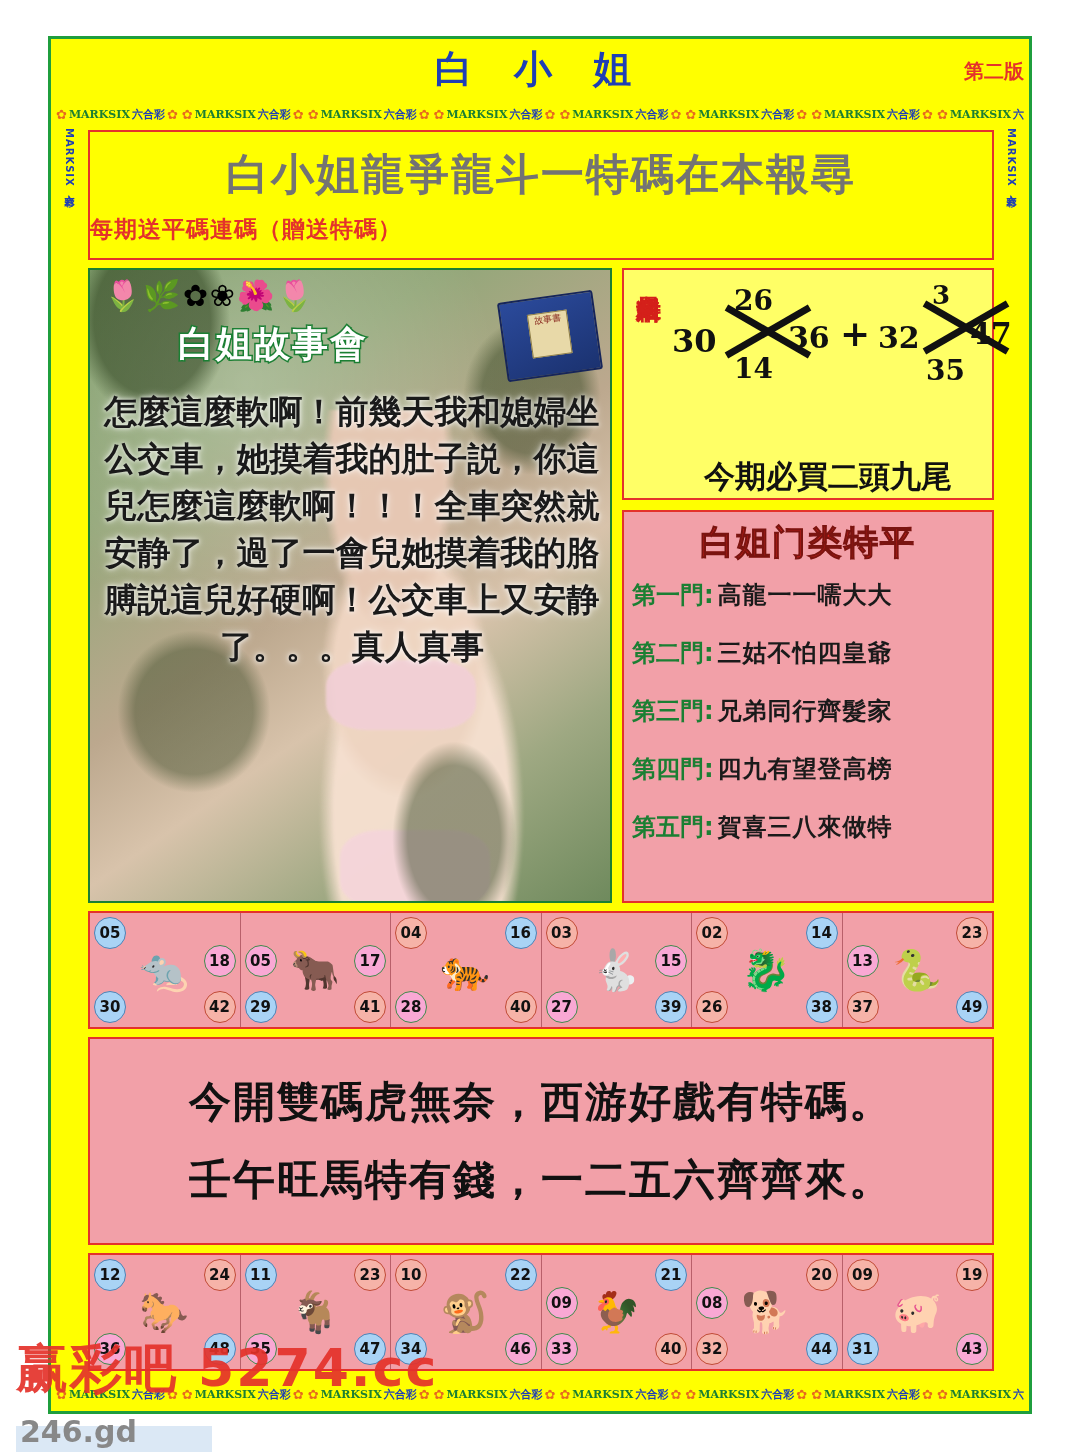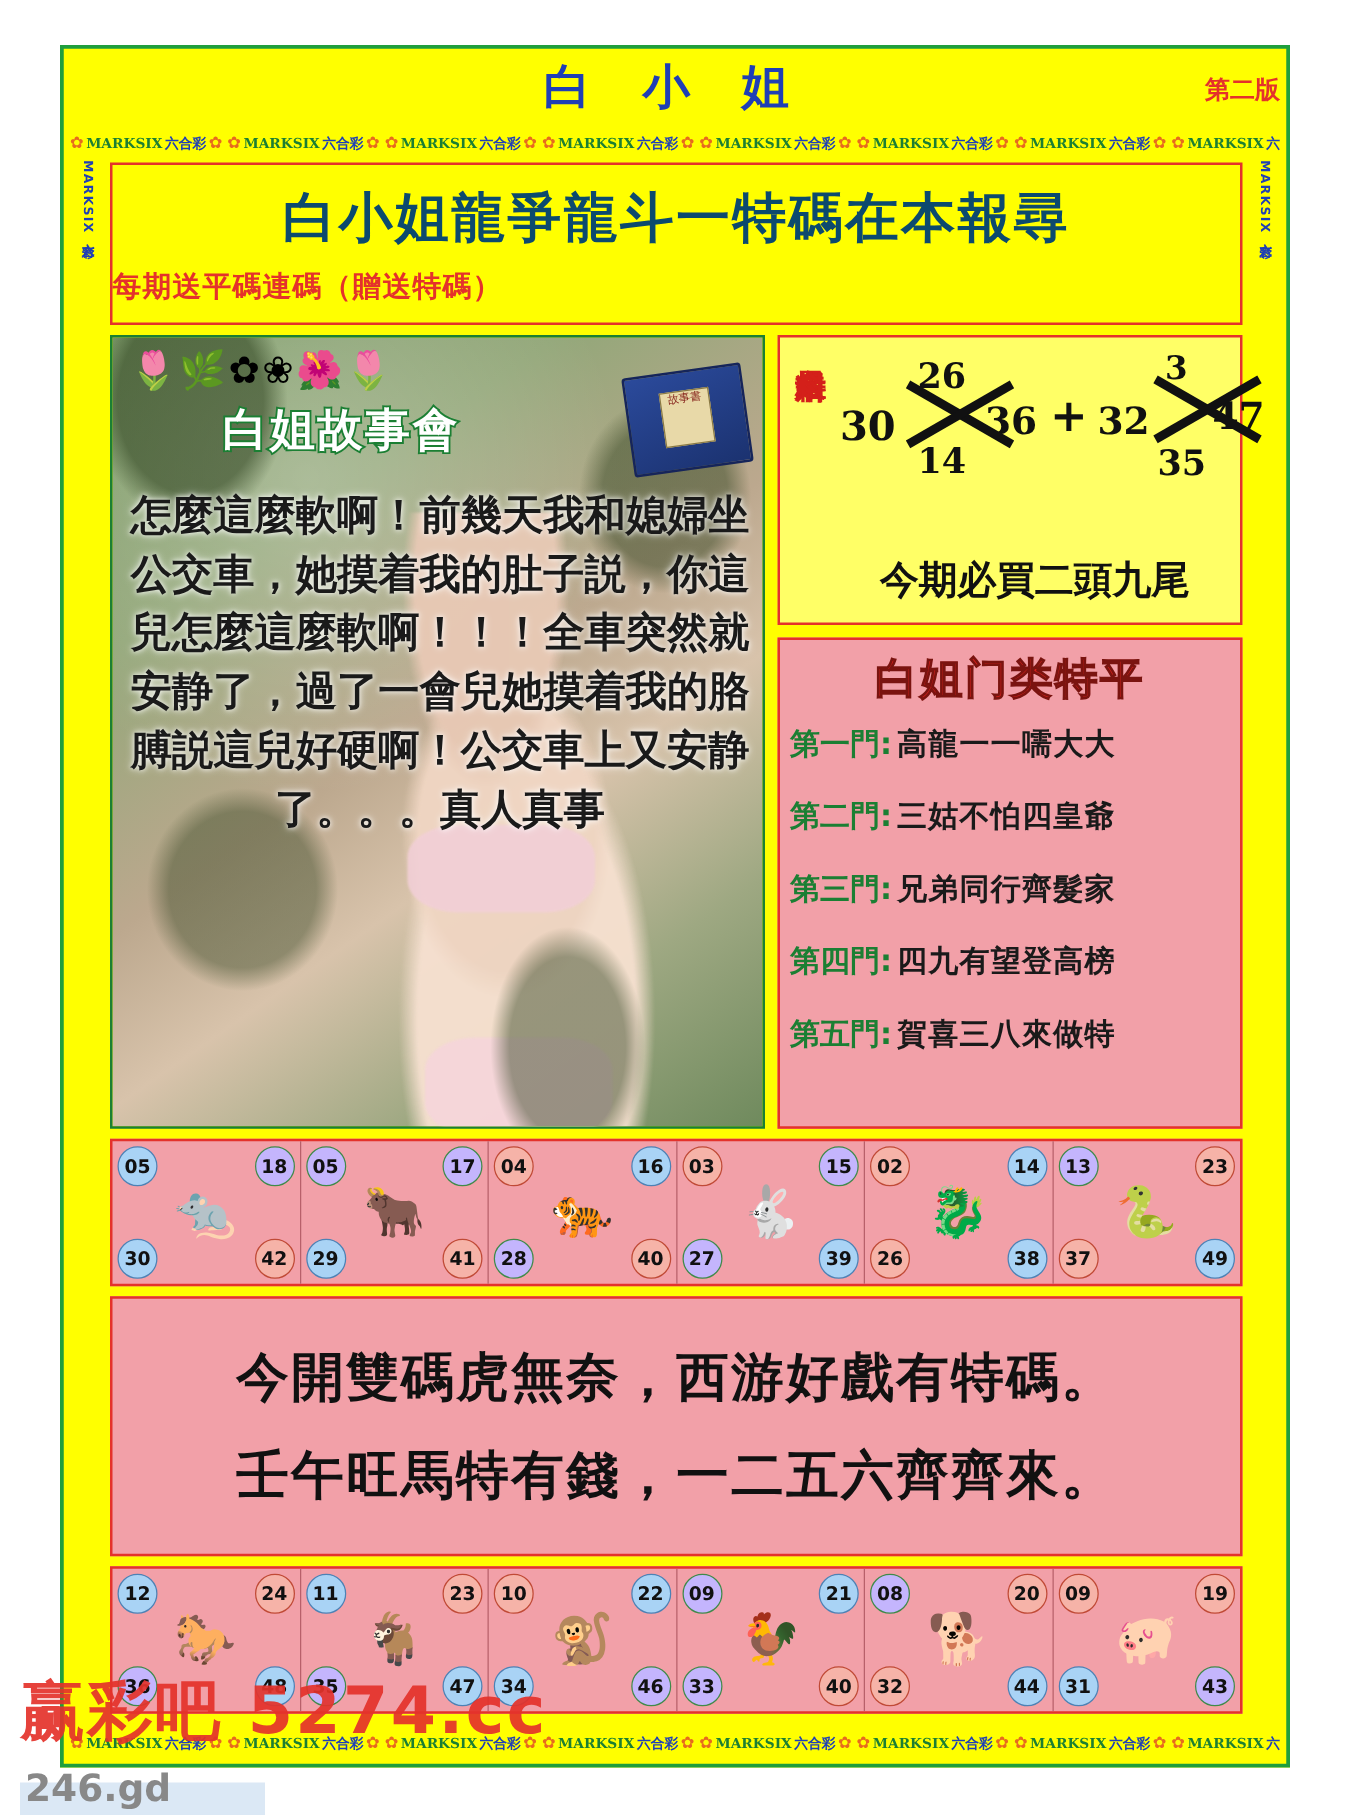--- a/index.html
+++ b/index.html
@@ -23,21 +23,21 @@
   .sidestrip{position:absolute;width:26px;overflow:hidden;background:#ffff00;}
   .side-l{left:56px;top:128px;height:1250px;}
   .side-r{left:998px;top:128px;height:1250px;}
   .vtxt{writing-mode:vertical-rl;text-orientation:mixed;font-size:10px;font-weight:bold;color:#1f3fb5;line-height:26px;letter-spacing:1px;}
 
   
   .content{position:absolute;left:88px;top:130px;width:906px;height:1246px;}
 
   
   .banner{position:relative;width:906px;height:130px;background:#ffff00;border:2px solid #e4322b;box-sizing:border-box;}
-  .banner h1{margin:0;padding-top:14px;text-align:center;font-size:43px;font-weight:bold;color:#0c4a6e;letter-spacing:2px;}
+  .banner h1{margin:0;padding-top:14px;text-align:center;font-size:43px;font-weight:bold;color:#737373;letter-spacing:2px;}
   .banner .sub{margin-top:10px;text-align:left;font-size:23px;font-weight:bold;color:#e4322b;letter-spacing:1px;}
 
   
   .midrow{position:relative;margin-top:8px;width:906px;height:635px;}
 
   .storybox{position:absolute;left:0;top:0;width:524px;height:635px;border:2px solid #1b7f33;box-sizing:border-box;overflow:hidden;
             background:
               radial-gradient(circle at 30% 18%, rgba(255,255,255,.25), rgba(0,0,0,0) 40%),
               linear-gradient(145deg,#7b9a66 0%, #93a779 25%, #bca88e 48%, #d8c3ab 62%, #9ea882 80%, #6f8a5d 100%);}
   .photo-figure{position:absolute;left:150px;top:140px;width:330px;height:495px;
@@ -80,39 +80,39 @@
   .n32{left:208px;top:46px;font-size:30px;}
   .n3{left:262px;top:6px;font-size:26px;}
   .n35{left:256px;top:80px;font-size:28px;}
   .n47{left:300px;top:42px;font-size:30px;}
   .xmark{position:absolute;width:84px;height:70px;}
   .xmark:before,.xmark:after{content:"";position:absolute;left:-6px;top:32px;width:96px;height:7px;background:#111;}
   .xmark:before{transform:rotate(30deg);}
   .xmark:after{transform:rotate(-30deg);}
   .x1{left:56px;top:22px;}
   .x2{left:254px;top:18px;}
-  .lastbox .bottomline{position:absolute;left:44px;bottom:13px;width:320px;text-align:center;font-size:31px;font-weight:bold;color:#111;}
+  .lastbox .bottomline{position:absolute;left:44px;bottom:0;width:320px;text-align:center;font-size:31px;font-weight:bold;color:#111;}
 
   .menbox{position:absolute;left:0;top:242px;width:372px;height:393px;background:#f2a0a8;border:2px solid #e4322b;box-sizing:border-box;}
   .menbox h2{margin:0;padding-top:8px;text-align:center;font-size:34px;font-weight:bold;color:#d4201a;-webkit-text-stroke:1px #7a1410;letter-spacing:2px;}
   .menrow{display:flex;align-items:center;padding:0 8px;height:58px;}
   .menrow .mlabel{font-size:24px;font-weight:bold;color:#1b7f33;white-space:nowrap;}
   .menrow .mval{font-size:24px;font-weight:bold;color:#1a1a1a;margin-left:4px;font-family:"DejaVu Serif",serif;letter-spacing:1px;}
 
   
   .zgrid{position:relative;margin-top:8px;width:906px;height:118px;background:#f2a0a8;border:2px solid #e4322b;box-sizing:border-box;display:flex;}
   .zcell{position:relative;flex:1 1 0;border-right:1px solid #b8606a;}
   .zcell:last-child{border-right:none;}
   .ball{position:absolute;width:30px;height:30px;border-radius:50%;display:flex;align-items:center;justify-content:center;font-size:15px;font-weight:bold;color:#111;background:#fff;border:1px solid #555;}
   .b-tl{left:4px;top:4px;}
   .b-tr{right:4px;top:4px;}
   .b-bl{left:4px;bottom:4px;}
   .b-br{right:4px;bottom:4px;}
   .blue{background:#a9d3f5;border-color:#4d82b5;}
-  .green{background:#c4b5fd;border-color:#3f8a4a;}
+  .green{background:#f9a8d4;border-color:#3f8a4a;margin-top:28px;}
   .red{background:#f6b3a8;border-color:#c04a36;}
   .animal{position:absolute;left:50%;top:50%;transform:translate(-50%,-50%);font-size:40px;line-height:1;}
 
   
   .poem{position:relative;margin-top:8px;width:906px;height:208px;background:#f2a0a8;border:2px solid #e4322b;box-sizing:border-box;display:flex;flex-direction:column;justify-content:center;}
   .poem div{text-align:center;font-size:42px;font-weight:bold;color:#111;line-height:78px;letter-spacing:2px;font-family:"DejaVu Serif",serif;}
 
   
   .wm{position:absolute;left:16px;top:1330px;width:740px;height:120px;}
   .wm .big{position:absolute;left:0;top:4px;font-size:52px;font-weight:bold;color:#e4322b;opacity:.92;letter-spacing:2px;}

